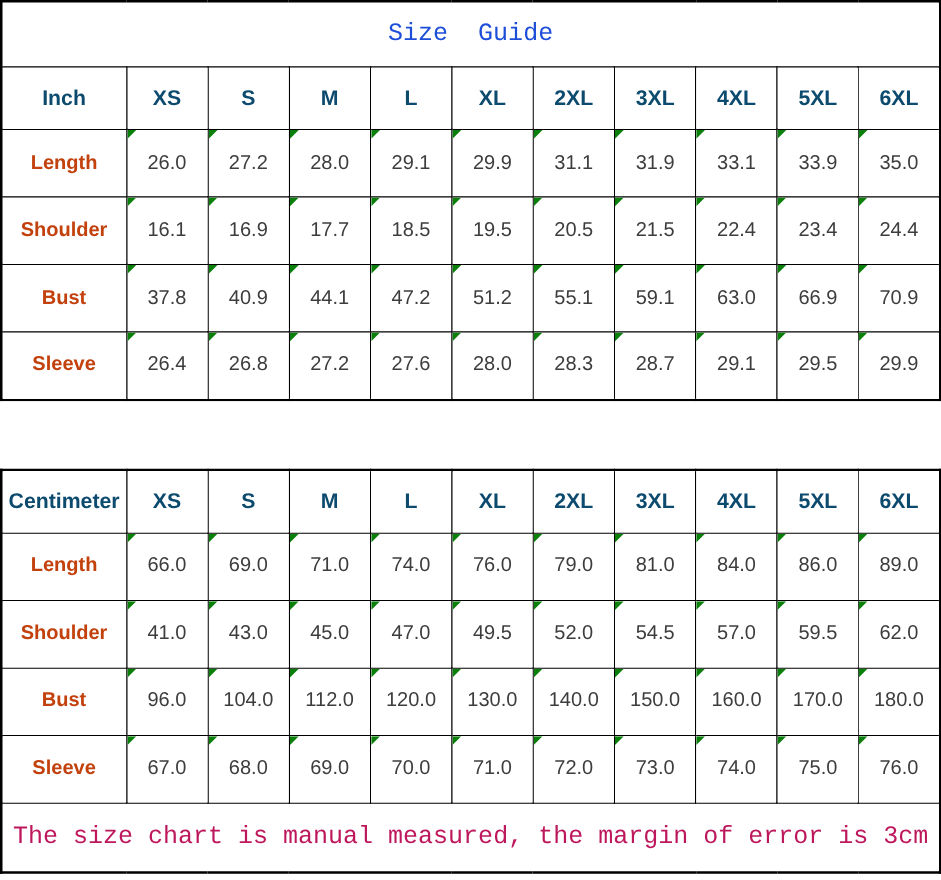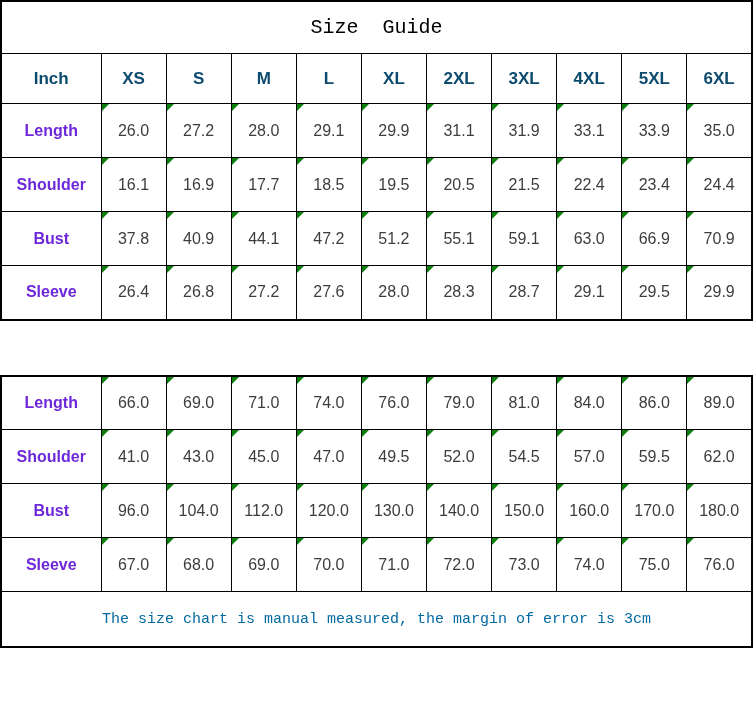--- a/index.html
+++ b/index.html
@@ -24,35 +24,35 @@
     padding: 0;
     position: relative;
     overflow: hidden;
     background: #fff;
   }
   tr.title-row td {
     height: 51px;
     font-family: "Liberation Mono", "DejaVu Sans Mono", monospace;
     font-size: 20px;
     font-weight: 400;
-    color: #000000;
+    color: #1d4ed8;
     word-spacing: 12px;
     letter-spacing: 0px;
   }
   tr.header-row th {
     height: 49px;
     font-size: 17px;
     font-weight: bold;
     color: #0c4a6e;
   }
   tr.data-row { height: 54px; }
   tr.data-row th.row-label {
     font-size: 16px;
     font-weight: bold;
-    color: #6d28d9;
+    color: #c2410c;
   }
   tr.data-row td.value-cell {
     font-size: 16px;
     font-weight: 400;
     color: #3d3d3d;
   }
   .corner-marker {
     position: absolute;
     top: 0;
     left: 0;
@@ -62,22 +62,22 @@
     border-right: 7px solid transparent;
     display: block;
   }
   .table-gap {
     height: 54px;
     background: #ffffff;
   }
   tr.footer-row td {
     height: 54px;
     font-family: "Liberation Mono", "DejaVu Sans Mono", monospace;
-    font-size: 15px;
-    color: #0369a1;
+    font-size: 20px;
+    color: #be185d;
     letter-spacing: 0px;
   }
 </style>
 </head>
 <body>
 
 <div class="sheet">
 
   <table class="size-table">
     <colgroup>
@@ -157,20 +157,33 @@
   </table>
 
   <div class="table-gap"></div>
 
   <table class="size-table">
     <colgroup>
       <col style="width:100px">
       <col span="10">
     </colgroup>
     <tbody>
+        <tr class="header-row">
+          <th>Centimeter</th>
+          <th>XS</th>
+          <th>S</th>
+          <th>M</th>
+          <th>L</th>
+          <th>XL</th>
+          <th>2XL</th>
+          <th>3XL</th>
+          <th>4XL</th>
+          <th>5XL</th>
+          <th>6XL</th>
+        </tr>
         <tr class="data-row">
           <th class="row-label">Length</th>
           <td class="value-cell"><span class="corner-marker"></span>66.0</td>
           <td class="value-cell"><span class="corner-marker"></span>69.0</td>
           <td class="value-cell"><span class="corner-marker"></span>71.0</td>
           <td class="value-cell"><span class="corner-marker"></span>74.0</td>
           <td class="value-cell"><span class="corner-marker"></span>76.0</td>
           <td class="value-cell"><span class="corner-marker"></span>79.0</td>
           <td class="value-cell"><span class="corner-marker"></span>81.0</td>
           <td class="value-cell"><span class="corner-marker"></span>84.0</td>

